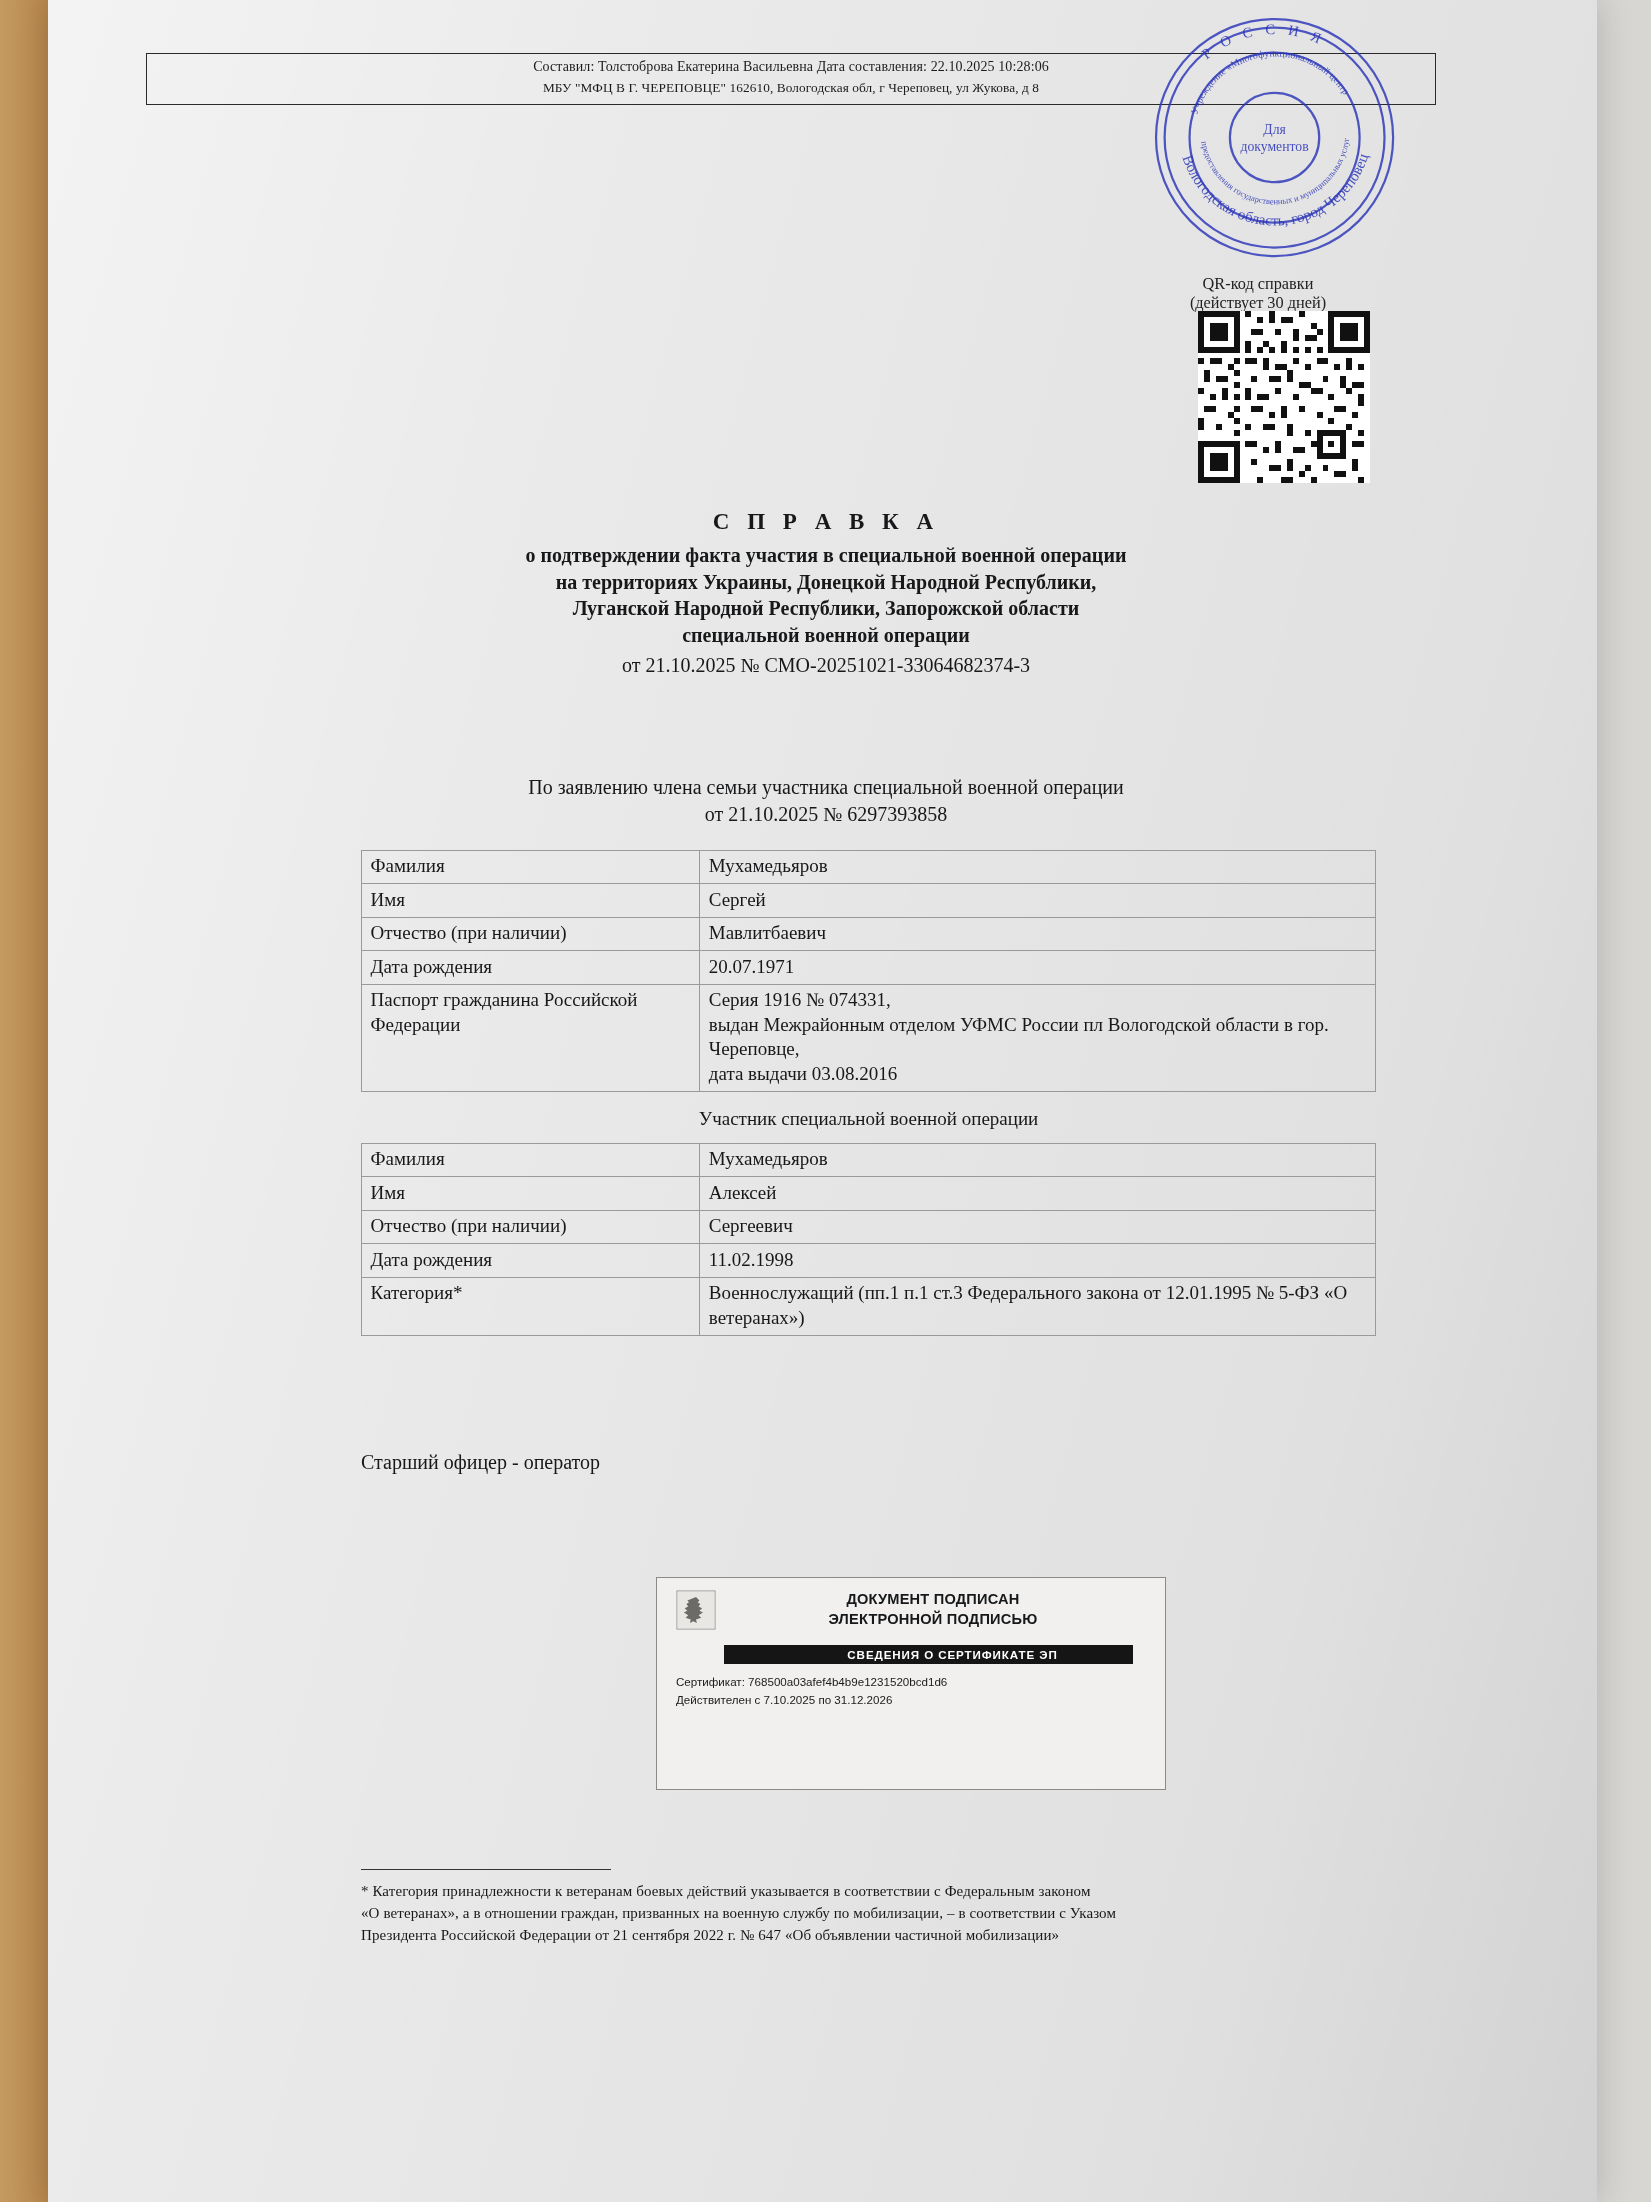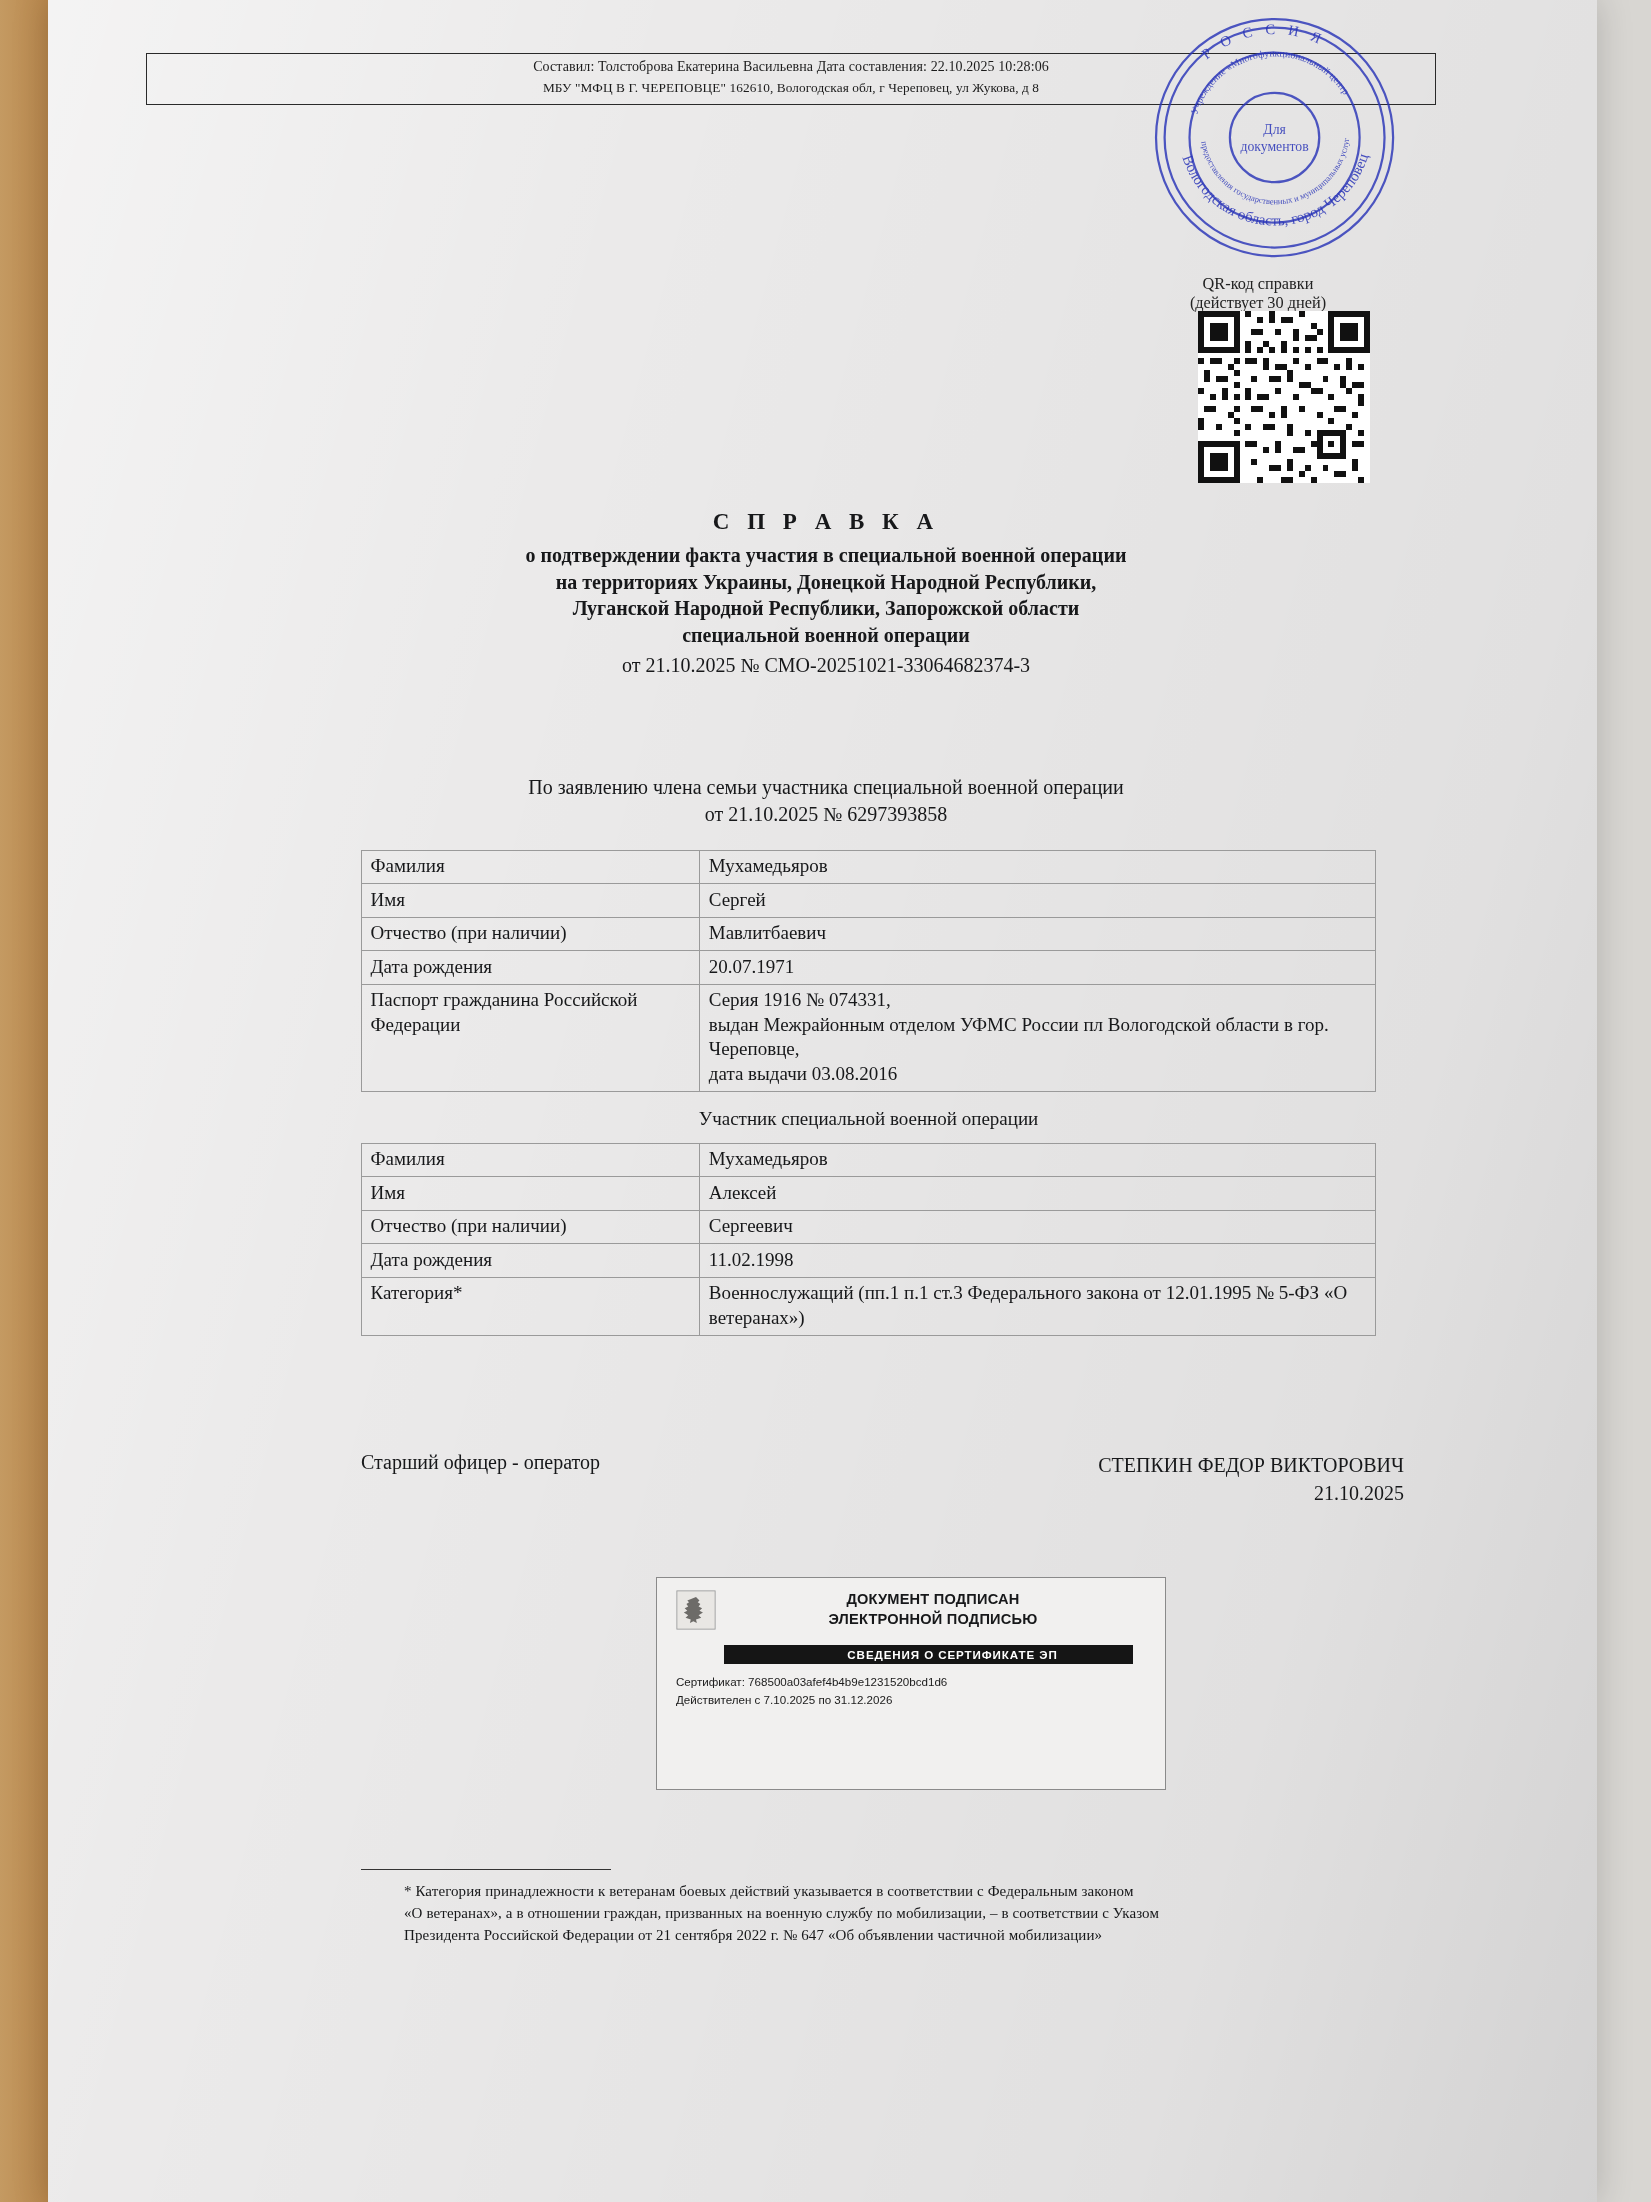--- a/index.html
+++ b/index.html
@@ -131,21 +131,21 @@
     position:absolute;left:19px;top:95px;width:471px;
     font-family:"Liberation Sans",sans-serif;font-size:11.6px;line-height:1.55;color:#1b1b1b;
   }
 
   
   .fn-rule{
     position:absolute;left:299px;top:1869px;width:250px;border-top:1.3px solid #333;
   }
   .footnote{
     position:absolute;left:299px;top:1881px;width:1041px;
-    font-size:15px;line-height:1.45;letter-spacing:0.1px;margin-left:43px;
+    font-size:15px;line-height:1.45;letter-spacing:0.1px;
   }
 
   
   .footer-box{
     position:absolute;left:84px;top:2075px;width:1288px;height:48px;
     border:1.3px solid #2a2a2a;
   }
   .footer-line{
     position:absolute;left:0;right:0;text-align:center;font-size:13.3px;color:#1c1c1c;
   }
@@ -395,24 +395,20 @@
         <td>11.02.1998</td>
       </tr>
       <tr>
         <td class="k">Категория*</td>
         <td>Военнослужащий (пп.1 п.1 ст.3 Федерального закона от 12.01.1995 № 5-ФЗ «О ветеранах»)</td>
       </tr>
     </tbody>
   </table>
 
   <div class="sig-left">Старший офицер - оператор</div>
-  <div class="sig-right">
-    <div>СТЕПКИН ФЕДОР ВИКТОРОВИЧ</div>
-    <div>21.10.2025</div>
-  </div>
 
   <div class="esign">
     <div class="gerb">
       <svg width="40" height="40" viewBox="0 0 46 46">
         <rect x="1" y="1" width="44" height="44" fill="#e9e7e4" stroke="#9b9b9b"></rect>
         <g fill="#6d6b68">
           <path d="M23 8 l4 4 -2 2 3 2 -2 3 4 2 -3 3 4 2 -5 3 3 3 -6 2 1 4 -4 -2 -4 2 1 -4 -6 -2 3 -3 -5 -3 4 -2 -3 -3 4 -2 -2 -3 3 -2 -2 -2z"></path>
         </g>
       </svg>
     </div>

